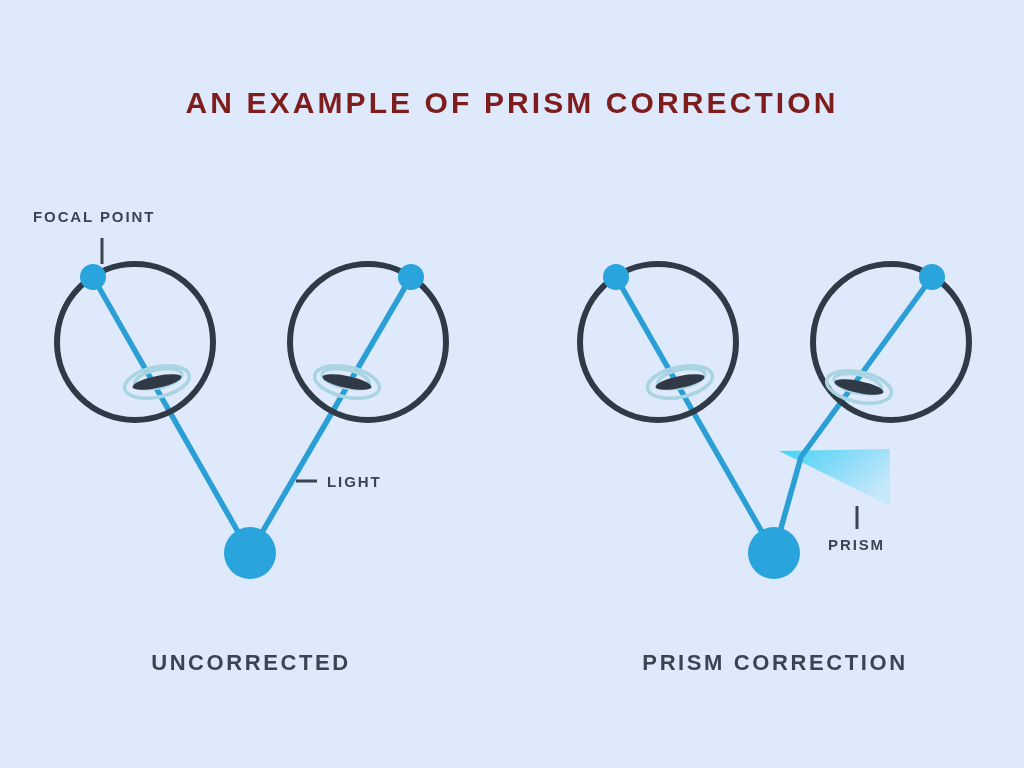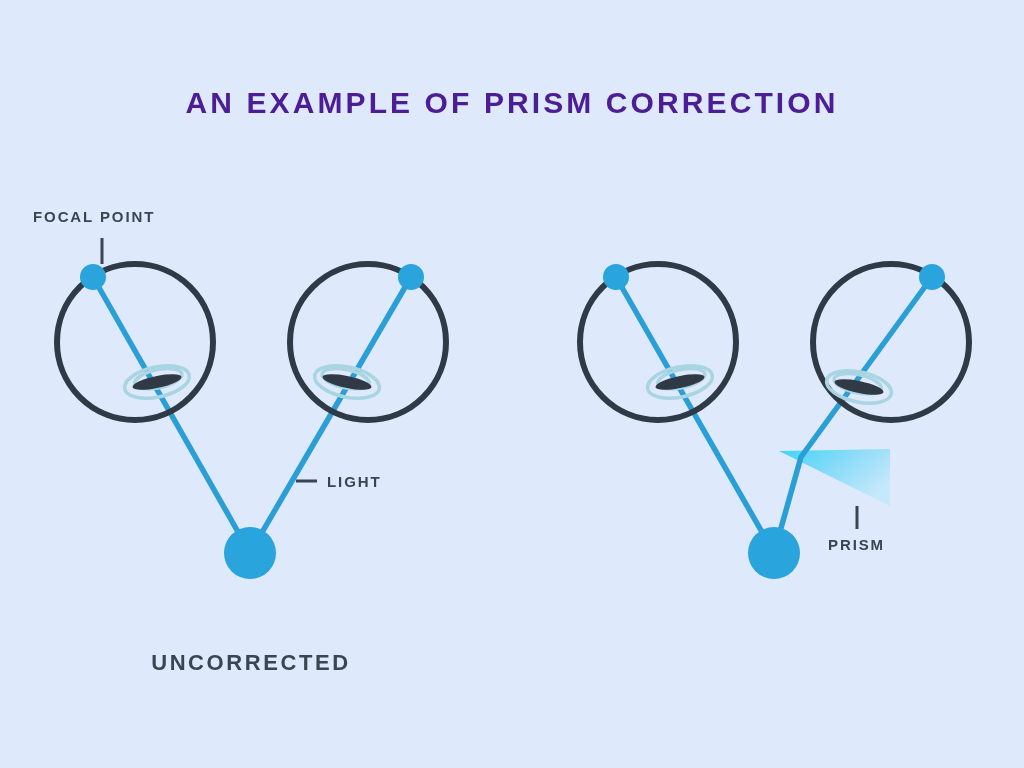--- a/index.html
+++ b/index.html
@@ -21,21 +21,21 @@
   }
   #diagram-title {
     position: absolute;
     top: 86px;
     left: 0;
     width: 1024px;
     text-align: center;
     font-size: 30px;
     font-weight: bold;
     letter-spacing: 3.1px;
-    color: #4c1d95;
+    color: #7f1d1d;
     text-transform: uppercase;
   }
   .panel-caption {
     position: absolute;
     top: 650px;
     font-size: 22px;
     font-weight: bold;
     letter-spacing: 2.6px;
     color: #3a4551;
     text-transform: uppercase;
@@ -138,14 +138,15 @@
       <circle cx="774" cy="553" r="26" fill="#29a4dc"></circle>
 
       <g>
         <line x1="857" y1="506" x2="857" y2="529" stroke="#3a4551" stroke-width="3"></line>
         <text class="svg-label small" x="828" y="550" text-anchor="start">PRISM</text>
       </g>
     </g>
   </svg>
 
   <div class="panel-caption" id="caption-uncorrected">UNCORRECTED</div>
+  <div class="panel-caption" id="caption-prism">PRISM CORRECTION</div>
 
 </div>
 
 </body></html>

